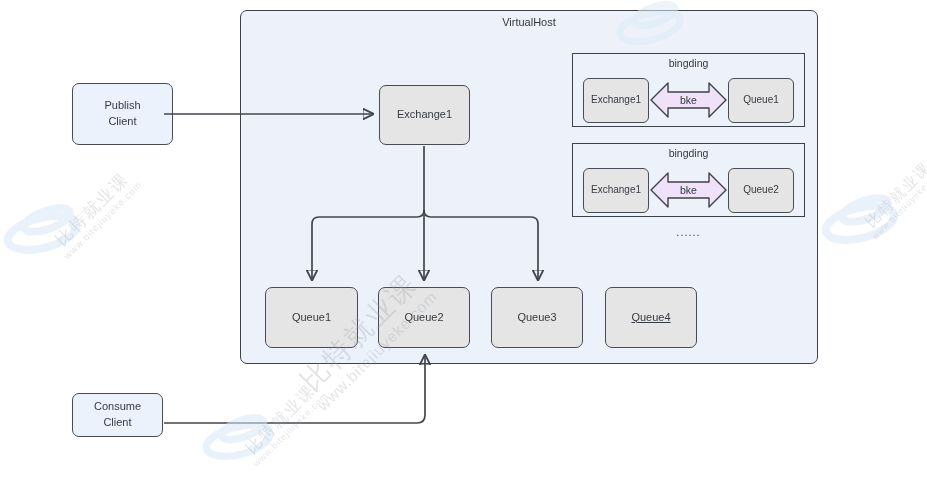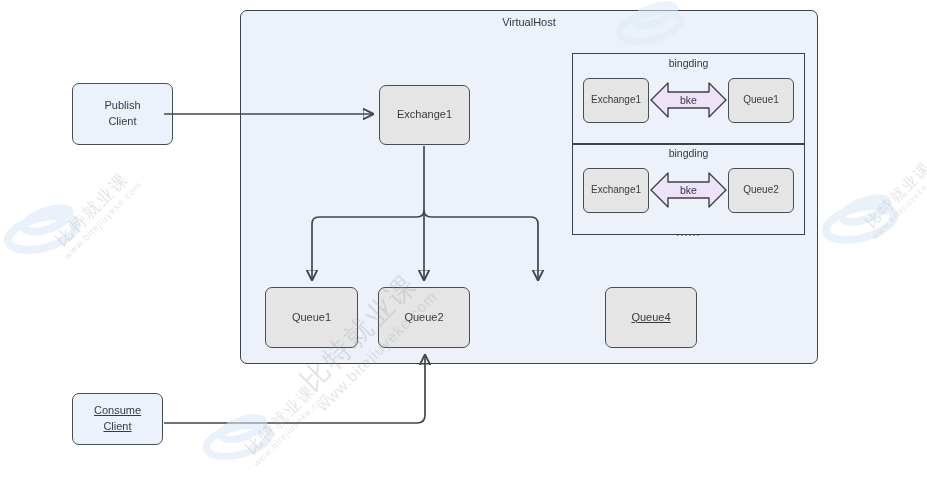--- a/index.html
+++ b/index.html
@@ -22,21 +22,21 @@
   
   .node{
     box-sizing:border-box;border:1.4px solid #484d54;border-radius:7px;
     background:#e5e5e5;display:flex;align-items:center;justify-content:center;
     text-align:center;font-size:11px;color:#363b42;white-space:pre-line;
     line-height:1.45;
   }
   .client{background:#ecf2fb;}
   
   .bind-group{
-    box-sizing:border-box;width:233px;height:92px;
+    box-sizing:border-box;width:233px;height:74px;
     border:1.4px solid #3d4248;background:transparent;
   }
   .bind-title{
     position:absolute;left:0;top:3px;width:100%;text-align:center;
     font-size:10.5px;color:#33383f;
   }
   .bind-row{
     position:absolute;left:0;top:22px;width:100%;height:48px;
     display:flex;align-items:center;justify-content:space-between;
     padding:0 10px;box-sizing:border-box;
@@ -68,27 +68,28 @@
 </head>
 <body>
 
 <div id="canvas">
 
   <div class="abs vhost"></div>
   <div class="abs vhost-title">VirtualHost</div>
 
   <div class="abs node client" style="left:72px;top:83px;width:101px;height:62px;">Publish
 Client</div>
-  <div class="abs node client" style="left:72px;top:393px;width:91px;height:52px;text-decoration:underline;">Consume
+  <div class="abs node client" style="left:72px;top:393px;width:91px;height:44px;">Consume
 Client</div>
 
   <div class="abs node" style="left:379px;top:85px;width:91px;height:60px;">Exchange1</div>
 
   <div class="abs node" style="left:265px;top:287px;width:93px;height:61px;">Queue1</div>
   <div class="abs node" style="left:378px;top:287px;width:92px;height:61px;">Queue2</div>
+  <div class="abs node" style="left:491px;top:287px;width:92px;height:61px;">Queue3</div>
   <div class="abs node" style="left:605px;top:287px;width:92px;height:61px;text-decoration:underline;">Queue4</div>
 
   <div class="abs bind-group" style="left:572px;top:53px;">
     <div class="bind-title">bingding</div>
     <div class="bind-row">
       <div class="node bind-node">Exchange1</div>
       <div class="bind-arrow-wrap">
         <svg width="79" height="44" viewBox="0 0 79 44">
           <polygon points="2,22 19,5 19,14 60,14 60,5 77,22 60,39 60,30 19,30 19,39" fill="#efe1f7" stroke="#3d4248" stroke-width="1.4" stroke-linejoin="round"></polygon>
           <text x="39.5" y="23" class="bind-arrow-label">bke</text>

